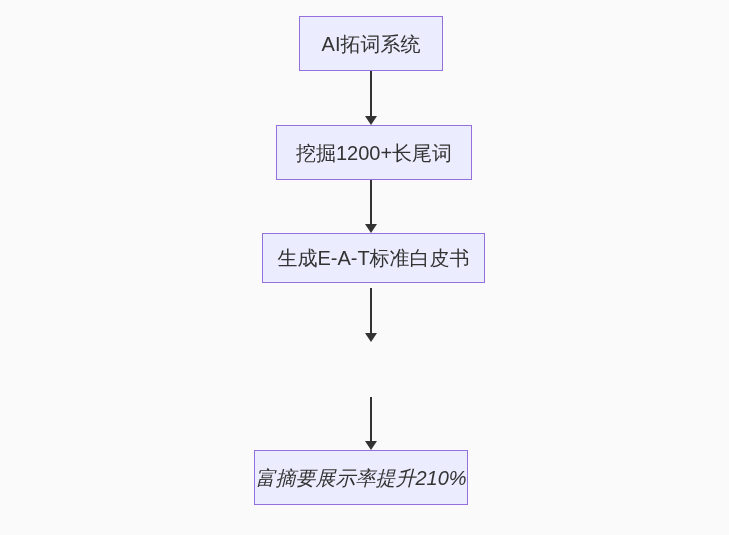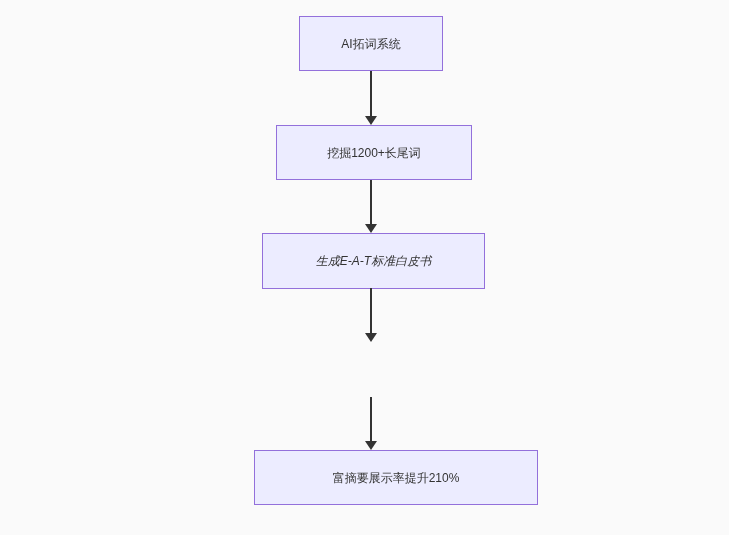--- a/index.html
+++ b/index.html
@@ -14,21 +14,21 @@
     height: 535px;
     background: #fafafa;
     overflow: hidden;
   }
   .node {
     position: absolute;
     box-sizing: border-box;
     background: #ECECFF;
     border: 1px solid #9370DB;
     color: #333333;
-    font-size: 12px;
+    font-size: 20px;
     line-height: 1;
     display: flex;
     align-items: center;
     justify-content: center;
     text-align: center;
     white-space: nowrap;
   }
   .edge {
     position: absolute;
     width: 12px;
@@ -65,32 +65,32 @@
 
   <div class="node" style="left:276px; top:125px; width:196px; height:55px;">
     <span>挖掘1200+长尾词</span>
   </div>
 
   <div class="edge" style="left:365px; top:180px; height:53px;">
     <div class="line"></div>
     <div class="head"></div>
   </div>
 
-  <div class="node" style="left:262px; top:233px; width:223px; height:56px;font-style:italic;">
+  <div class="node" style="left:262px; top:233px; width:223px; height:50px;">
     <span>生成E-A-T标准白皮书</span>
   </div>
 
   <div class="edge" style="left:365px; top:288px; height:54px;">
     <div class="line"></div>
     <div class="head"></div>
   </div>
 
 
   <div class="edge" style="left:365px; top:397px; height:53px;">
     <div class="line"></div>
     <div class="head"></div>
   </div>
 
-  <div class="node" style="left:254px; top:450px; width:284px; height:55px;">
+  <div class="node" style="left:254px; top:450px; width:214px; height:55px;font-style:italic;">
     <span>富摘要展示率提升210%</span>
   </div>
 
 </div>
 
 </body></html>

